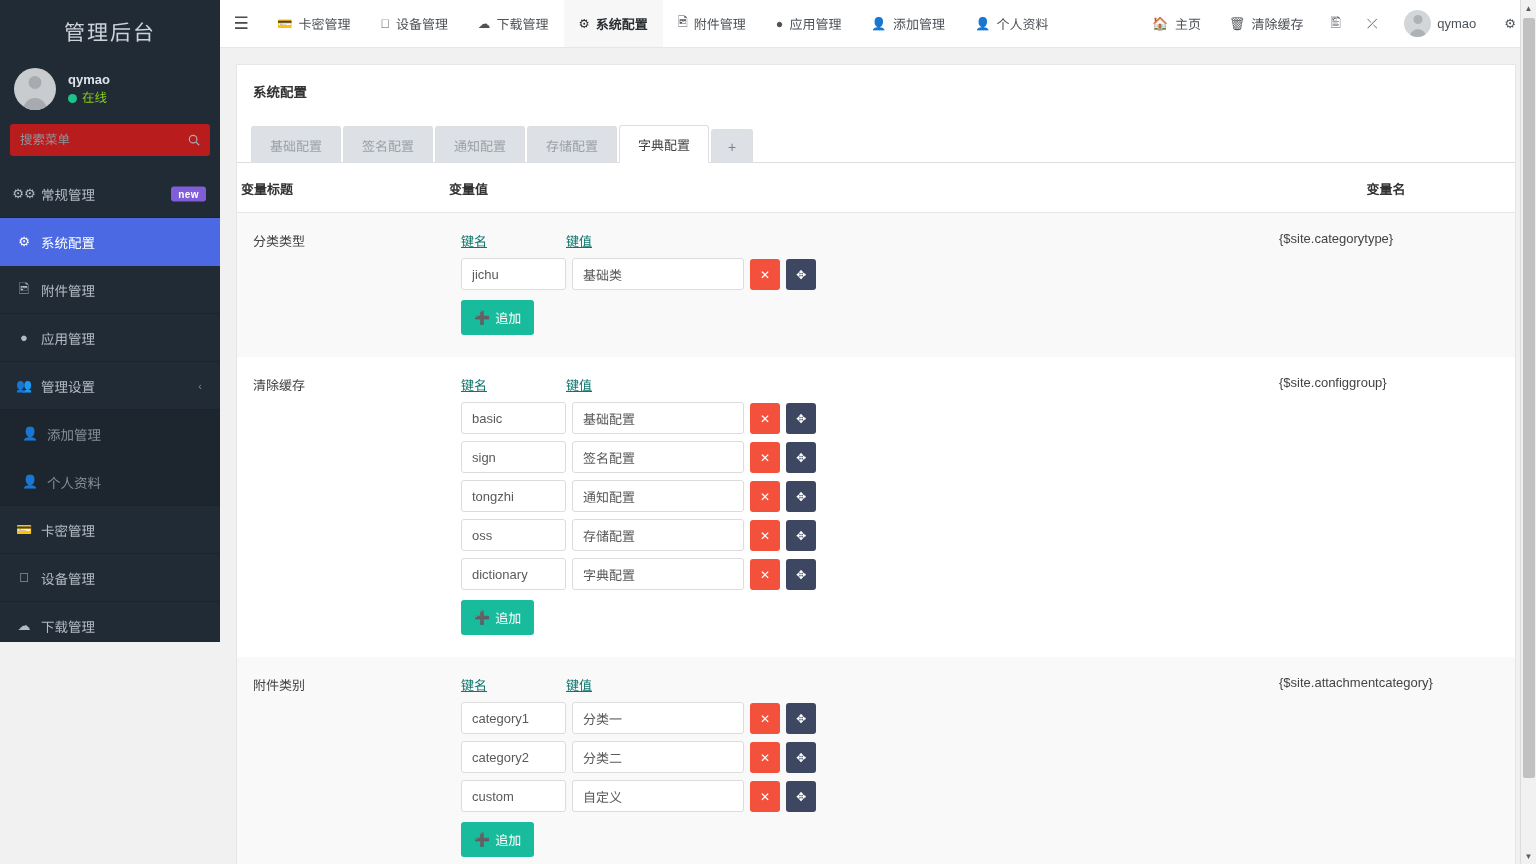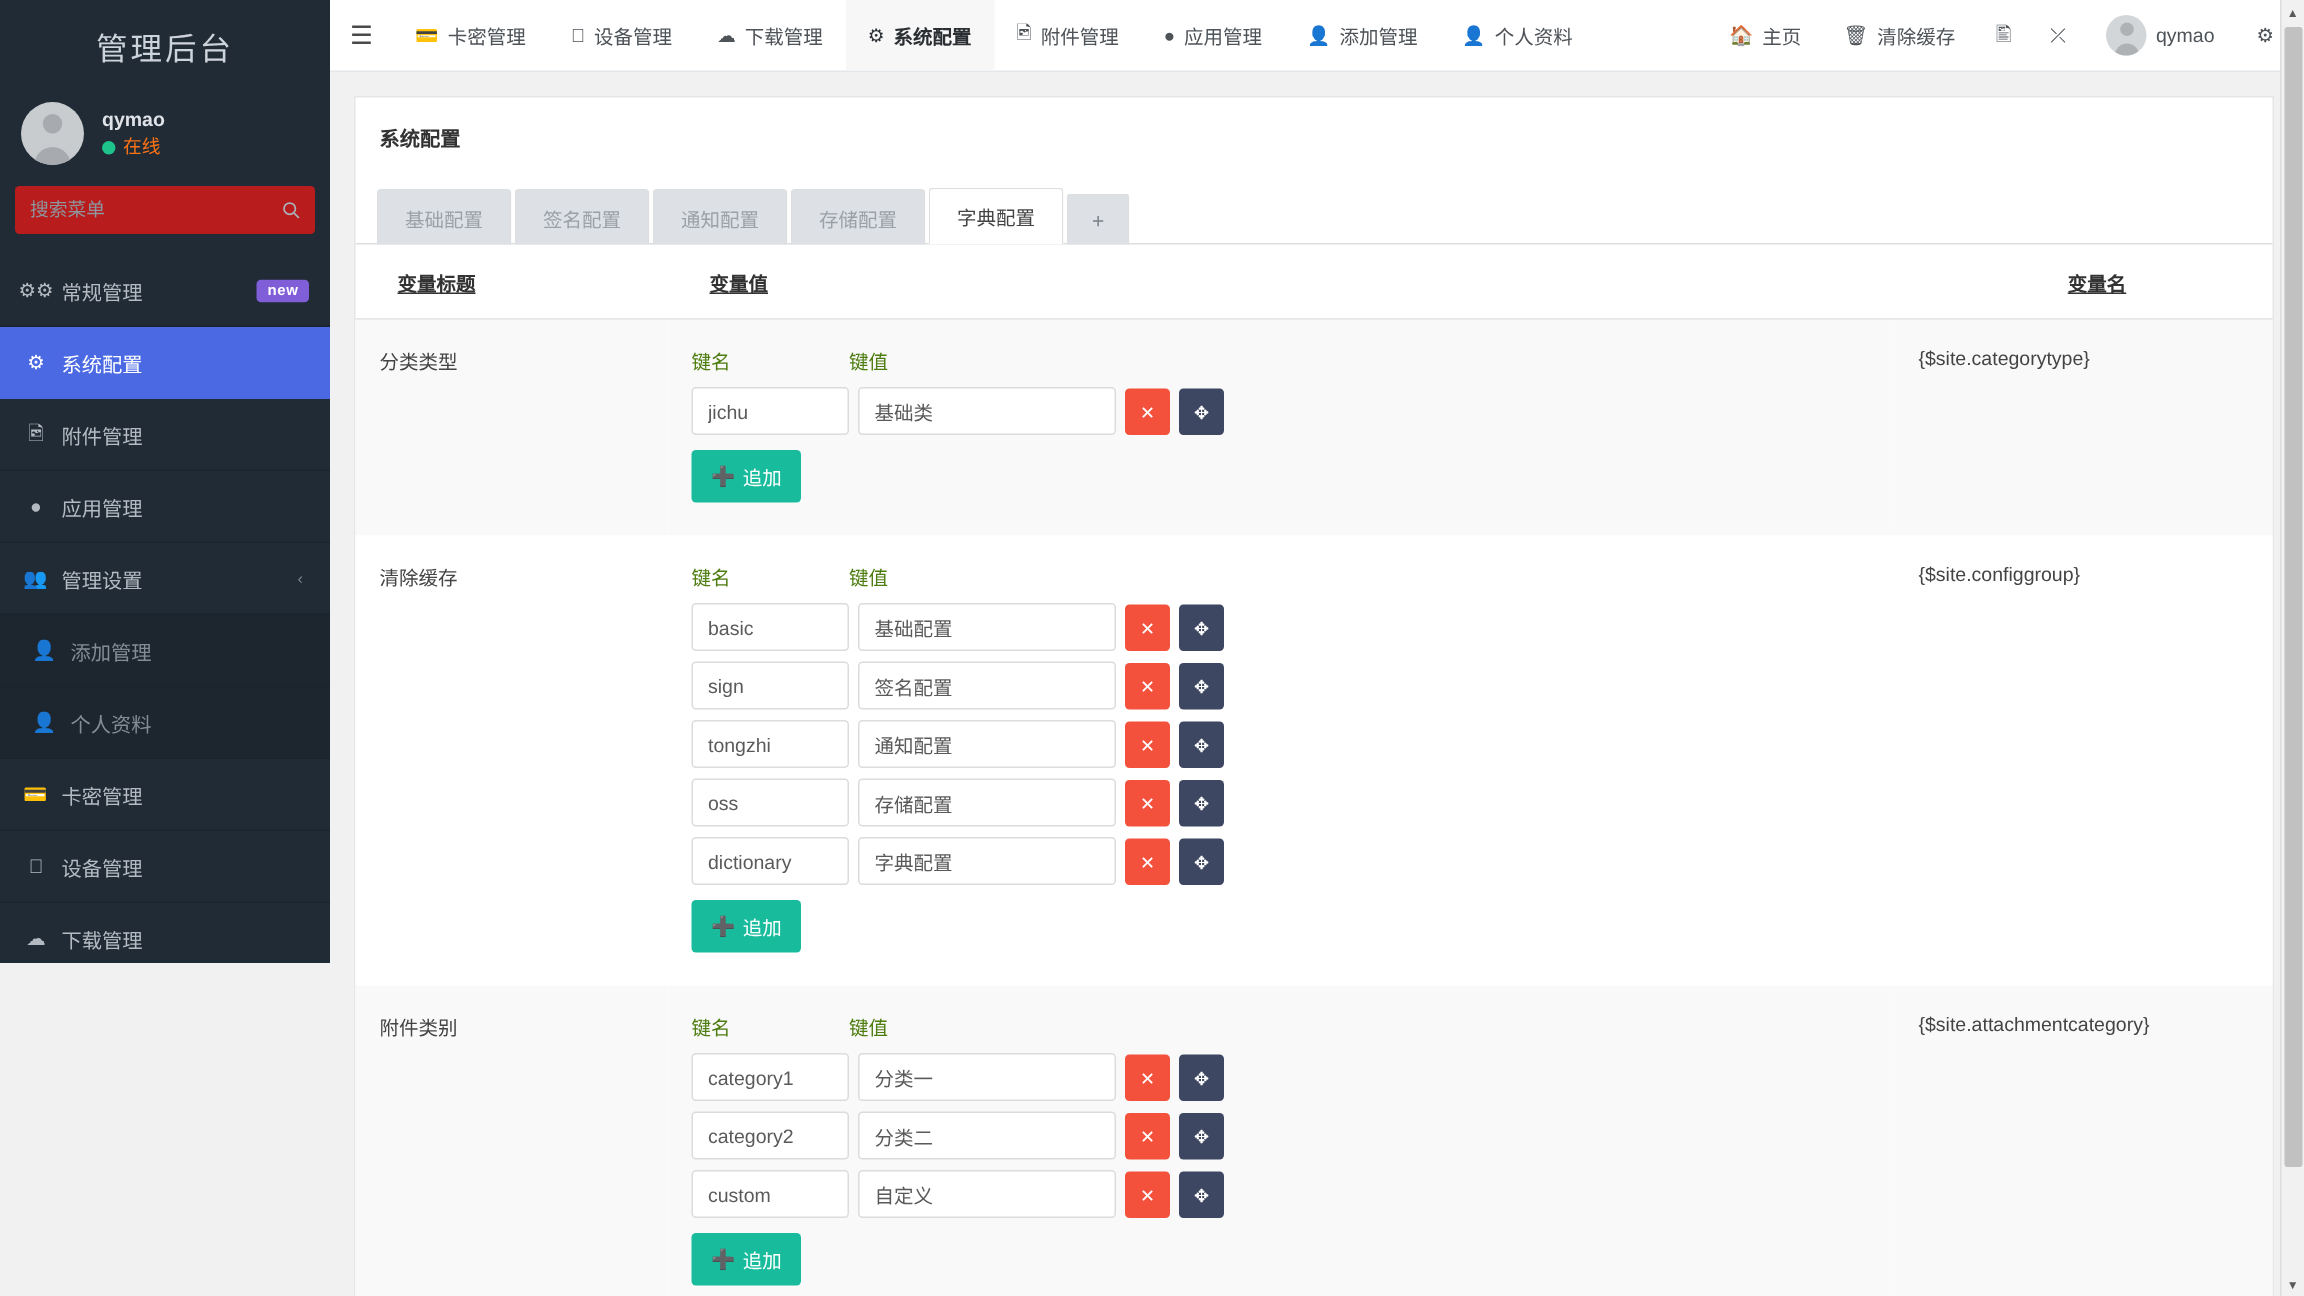--- a/index.html
+++ b/index.html
@@ -33,21 +33,21 @@
   .avatar::before {
     content: ""; position: absolute; top: 8px; left: 50%; transform: translateX(-50%);
     width: 13px; height: 13px; border-radius: 50%; background: #a7abaf;
   }
   .avatar::after {
     content: ""; position: absolute; bottom: -7px; left: 50%; transform: translateX(-50%);
     width: 25px; height: 19px; border-radius: 50% 50% 0 0 / 70% 70% 0 0; background: #a7abaf;
   }
   .profile-meta { margin-left: 12px; line-height: 1.45; }
   .profile-name { color: #dfe3e8; font-size: 13px; font-weight: bold; }
-  .profile-status { color: #f97316; font-size: 12.5px; display: flex; align-items: center; gap: 5px; }
+  .profile-status { color: #84cc16; font-size: 12.5px; display: flex; align-items: center; gap: 5px; }
   .dot-online { width: 9px; height: 9px; border-radius: 50%; background: #1ec28b; display: inline-block; }
 
   .search-wrap { padding: 0 10px 14px 10px; }
   .search-box {
     position: relative; background: #b91c1c; border-radius: 3px; height: 32px;
     display: flex; align-items: center;
   }
   .search-box input {
     background: transparent; border: 0; outline: none;
     color: #cfd4d9; font-size: 12.5px; padding: 0 30px 0 10px; width: 100%; height: 100%;
@@ -132,32 +132,32 @@
     background: #dde1e5; color: #9ba1a7; font-size: 13px;
     padding: 9px 18px 8px 18px; border: 1px solid #dcdee0; border-bottom: none;
     border-radius: 3px 3px 0 0; cursor: pointer; position: relative; top: 1px;
   }
   .tab.active { background: #fff; color: #444; border-color: #dcdee0; border-bottom: 1px solid #fff; }
   .tab.plus { padding: 9px 16px 8px 16px; color: #7b8189; font-size: 14px; }
 
   table.cfg { width: 100%; border-collapse: collapse; }
   table.cfg th {
     text-align: left; font-size: 13px; font-weight: bold; color: #333;
-    padding: 16px 10px 14px 28px; border-bottom: 1px solid #e6e6e6; text-decoration: underline;
+    padding: 16px 10px 14px 4px; border-bottom: 1px solid #e6e6e6;
   }
   table.cfg th.c1 { width: 208px; }
   table.cfg th.c2 { width: auto; }
   table.cfg th.c3 { width: 252px; text-align: center; }
   table.cfg td { padding: 18px 10px 22px 16px; vertical-align: top; font-size: 13px; color: #444; }
   table.cfg tr.row-odd td { background: #f9f9f9; }
   table.cfg tr.row-even td { background: #fff; }
   td.varname { color: #4a4a4a; font-size: 13px; padding-top: 20px; }
 
   .kv-head { display: flex; gap: 0; margin-bottom: 8px; }
-  .kv-head span { font-size: 13px; color: #4d7c0f; }
+  .kv-head span { font-size: 13px; color: #0f766e; text-decoration: underline; }
   .kv-head .h-key { width: 105px; }
   .kv-row { display: flex; align-items: flex-end; gap: 6px; margin-bottom: 7px; }
   .inp {
     height: 32px; border: 1px solid #dcdcdc; border-radius: 3px; background: #fff;
     font-size: 13px; color: #5a5a5a; padding: 0 10px; outline: none;
     font-family: inherit;
   }
   .inp.key { width: 105px; }
   .inp.val { width: 172px; }
   .btn-ic {

